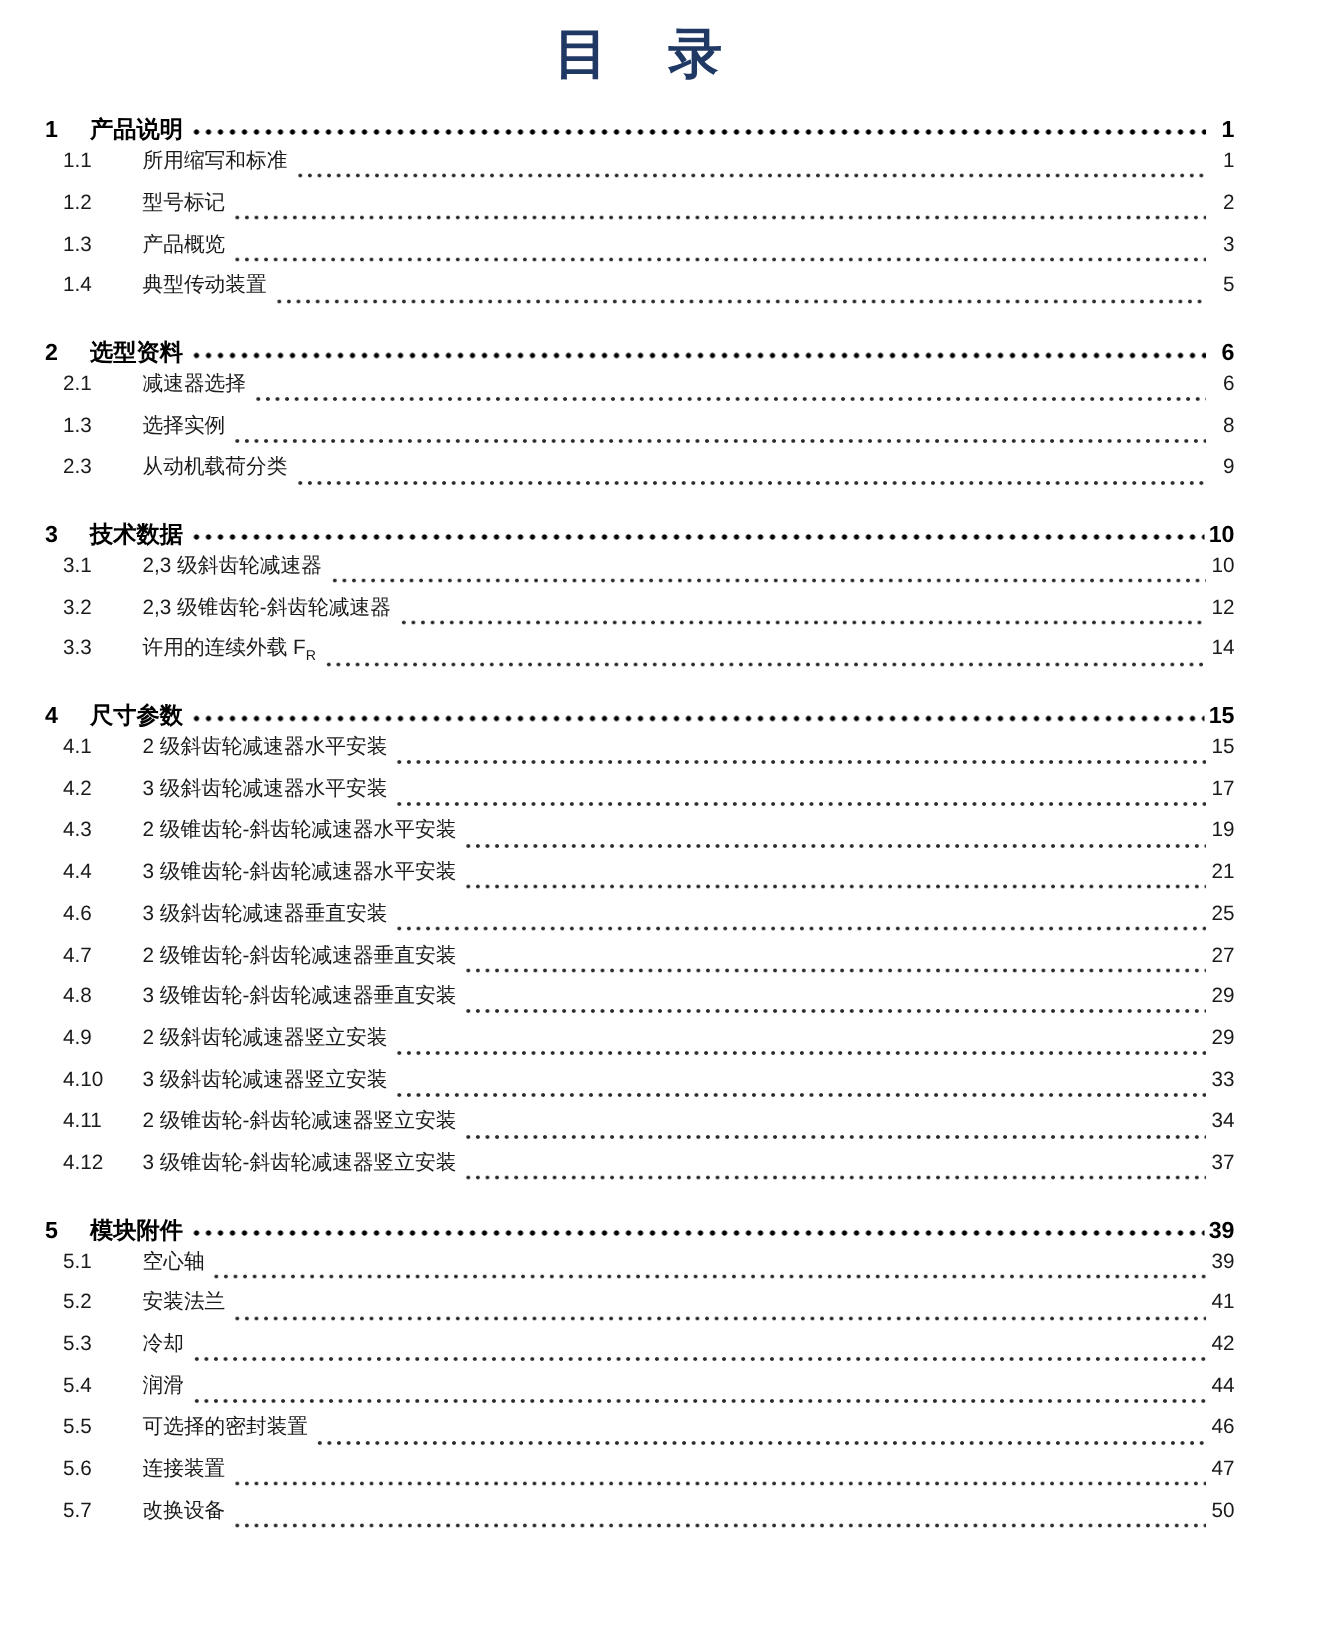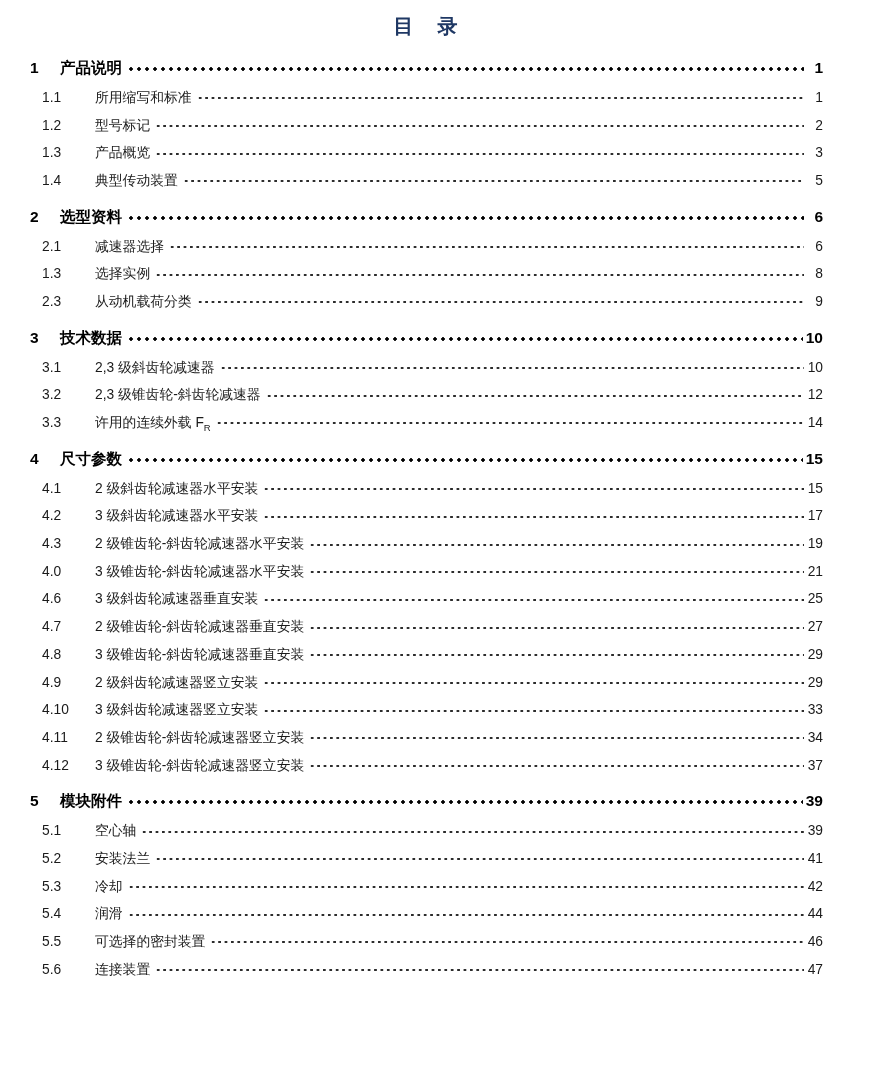--- a/index.html
+++ b/index.html
@@ -4,37 +4,37 @@
 <style>
   html,body{margin:0;padding:0;background:#ffffff;}
   #page{
     width:879px;height:1092px;box-sizing:border-box;
     background:#ffffff;overflow:hidden;
     padding:12px 56px 0 30px;
     font-family:"Liberation Sans","DejaVu Sans",sans-serif;
     color:#1a1a1a;
   }
   .page-title{
-    text-align:center;font-size:20px;font-weight:bold;
+    text-align:center;font-size:36px;font-weight:bold;
     color:#1f3864;margin:2px 0 14px 0;line-height:1.2;letter-spacing:2px;
   }
   .sec-head{
     display:flex;align-items:flex-end;
     font-weight:bold;font-size:15.5px;color:#000000;
     height:24px;margin-top:10px;margin-bottom:4px;line-height:1.1;
   }
   .sec-head .sec-num{width:30px;flex:none;}
   .sec-head .leader{
     flex:1;align-self:stretch;margin:0 3px;
     background-image:radial-gradient(circle,#000000 1.5px,transparent 2px);
     background-size:8px 8px;background-repeat:repeat-x;
     background-position:left bottom 3px;
   }
   .item{
-    display:flex;align-items:flex-end;
+    display:flex;align-items:flex-start;
     font-size:13.8px;height:27.7px;box-sizing:border-box;
     padding-left:12px;padding-bottom:2px;line-height:1.15;color:#1a1a1a;
   }
   .item .item-num{width:53px;flex:none;}
   .item .leader{
     flex:1;align-self:stretch;margin:0 3px;
     background-image:radial-gradient(circle,#2b2b2b 1.05px,transparent 1.5px);
     background-size:6.4px 6.4px;background-repeat:repeat-x;
     background-position:left bottom 4px;
   }
@@ -171,21 +171,21 @@
   </div>
 
   <div class="item">
     <span class="item-num">4.3</span>
     <span class="row-title item-title">2 级锥齿轮-斜齿轮减速器水平安装</span>
     <span class="leader"></span>
     <span class="page-num item-page">19</span>
   </div>
 
   <div class="item">
-    <span class="item-num">4.0</span>
+    <span class="item-num">4.4</span>
     <span class="row-title item-title">3 级锥齿轮-斜齿轮减速器水平安装</span>
     <span class="leader"></span>
     <span class="page-num item-page">21</span>
   </div>
 
 
   <div class="item">
     <span class="item-num">4.6</span>
     <span class="row-title item-title">3 级斜齿轮减速器垂直安装</span>
     <span class="leader"></span>
@@ -279,17 +279,23 @@
     <span class="page-num item-page">46</span>
   </div>
 
   <div class="item">
     <span class="item-num">5.6</span>
     <span class="row-title item-title">连接装置</span>
     <span class="leader"></span>
     <span class="page-num item-page">47</span>
   </div>
 
+  <div class="item">
+    <span class="item-num">5.7</span>
+    <span class="row-title item-title">改换设备</span>
+    <span class="leader"></span>
+    <span class="page-num item-page">50</span>
+  </div>
 
 </div>
   </section>
 </main>
 </div>
 
 </body></html>

